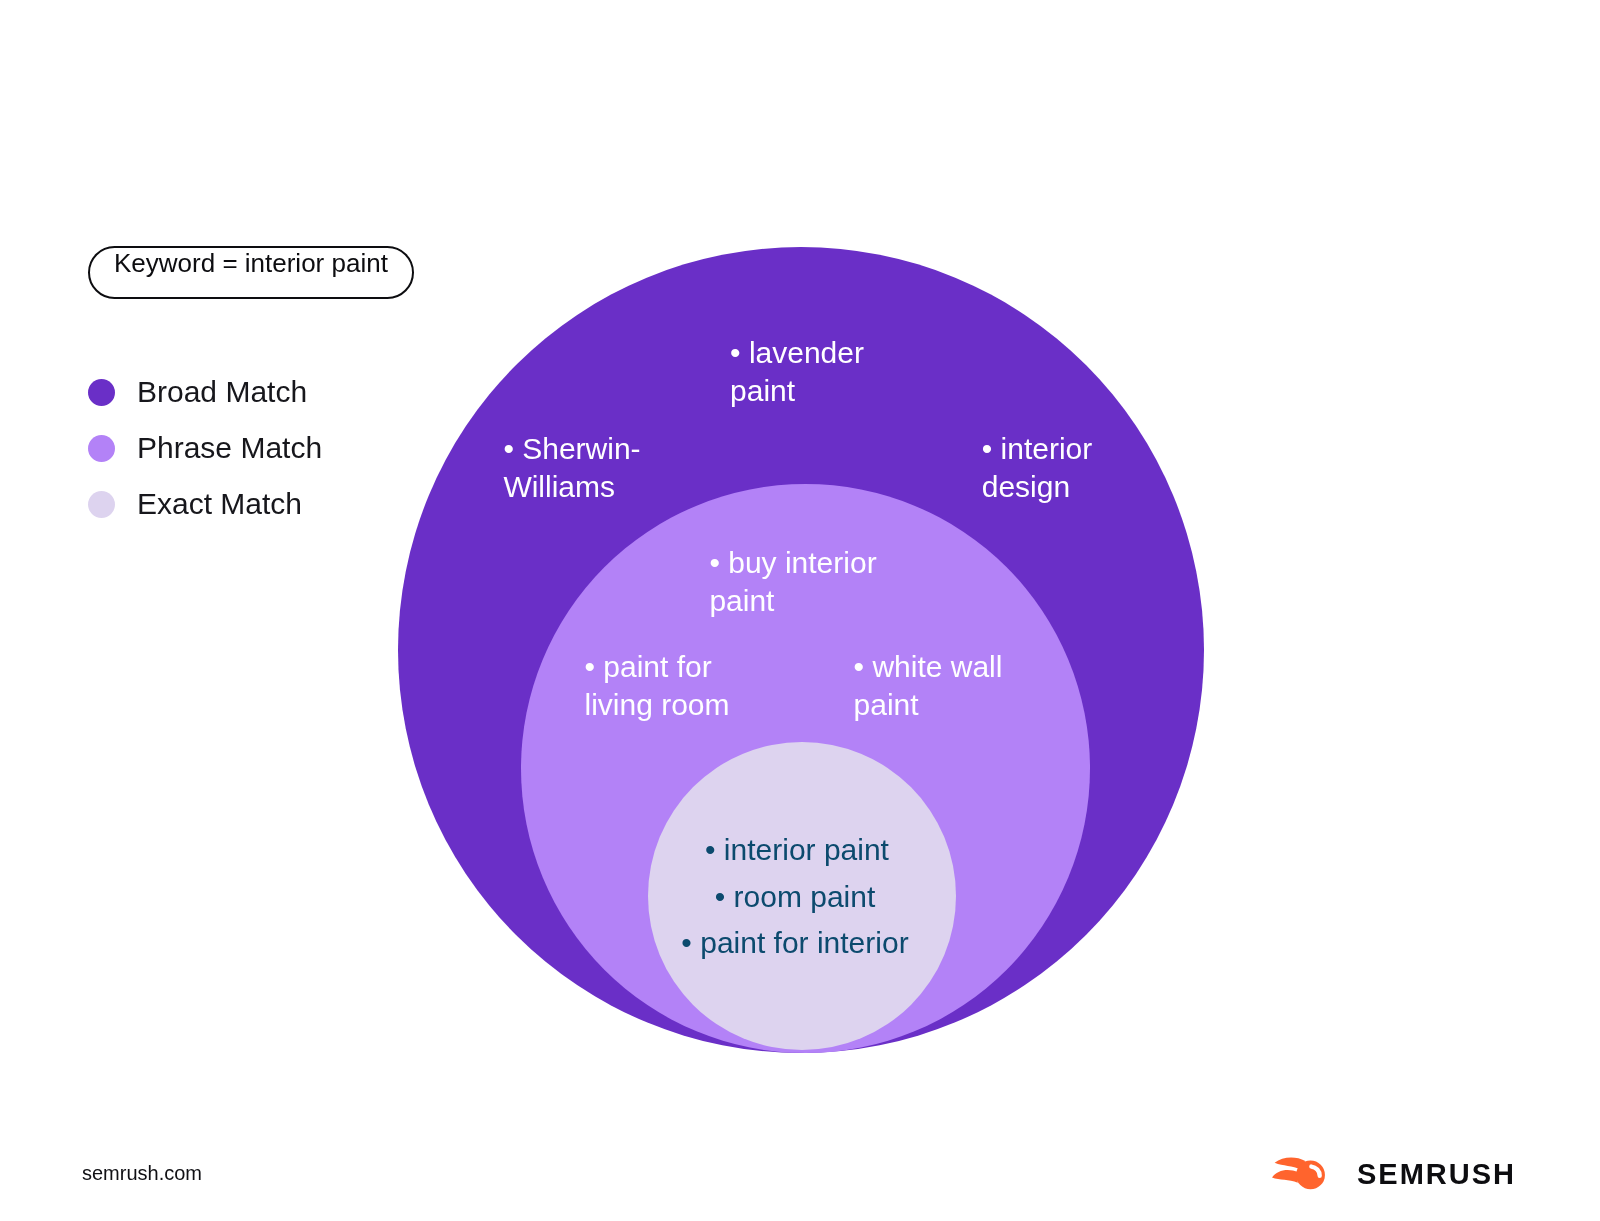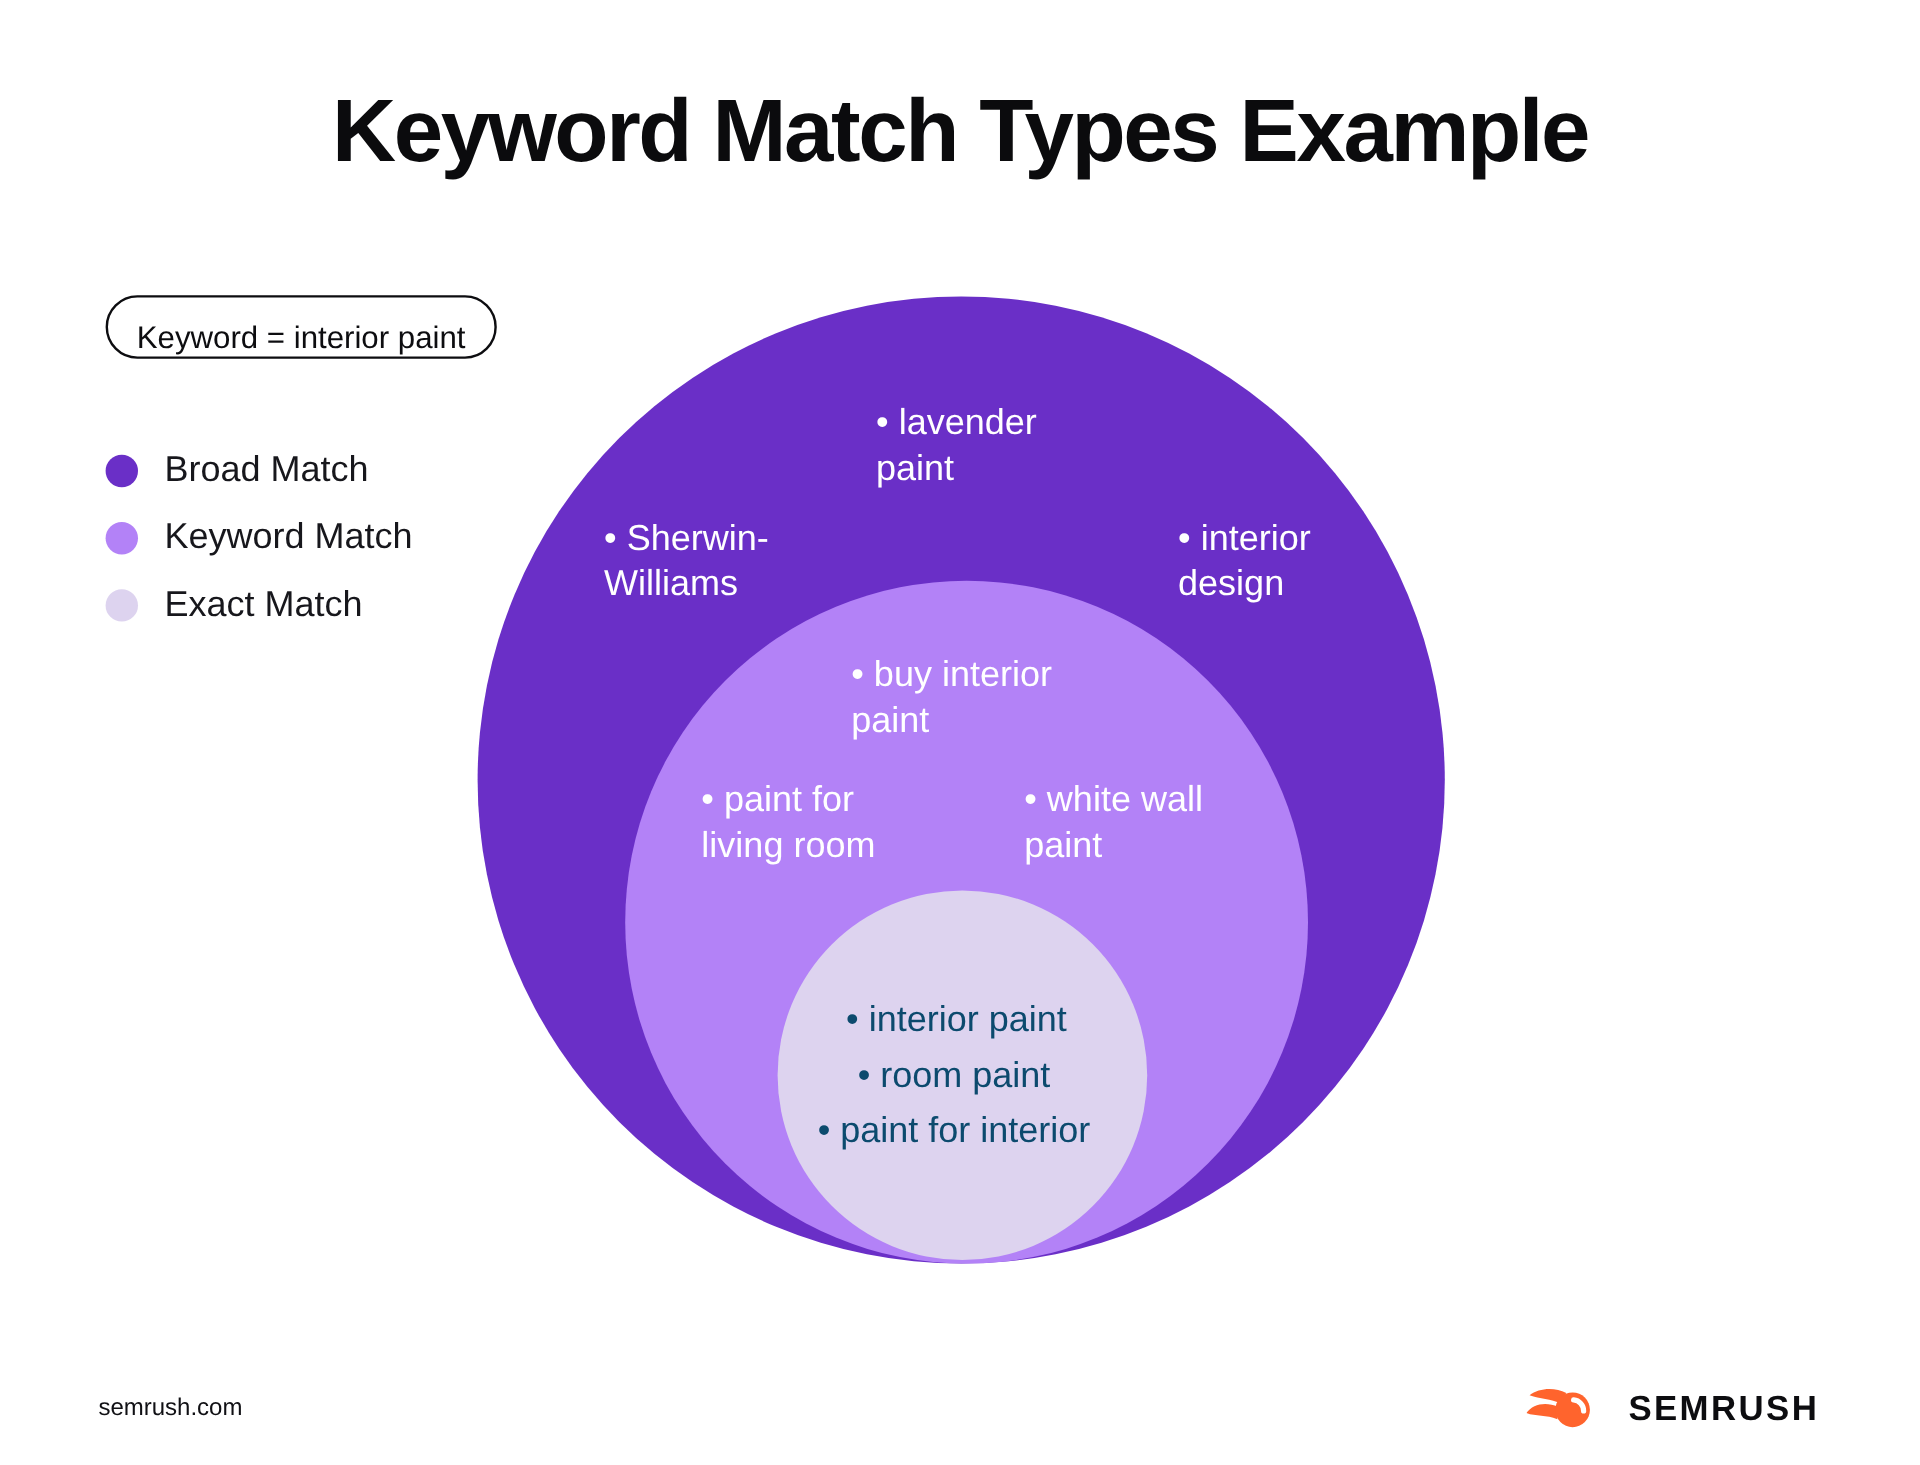--- a/index.html
+++ b/index.html
@@ -22,21 +22,21 @@
     font-weight: 700;
     letter-spacing: -2px;
     color: #0b0b0d;
   }
   .badge {
     position: absolute;
     left: 88px;
     top: 246px;
     height: 53px;
     display: inline-flex;
-    align-items: flex-end;
+    align-items: flex-start;
     padding: 0 24px;
     border: 2.5px solid #0d0d10;
     border-radius: 28px;
     background: #ffffff;
     font-size: 26px;
     color: #0d0d10;
     white-space: nowrap;
   }
   .legend {
     position: absolute;
@@ -109,34 +109,33 @@
     font-weight: 700;
     letter-spacing: 2px;
     color: #0d0d10;
   }
 </style>
 </head>
 <body>
 
 <div class="canvas">
 
-  <h1 class="title">Keyword Match Types Example</h1>
 
   <div class="badge">
     <span>Keyword = interior paint</span>
   </div>
 
   <div class="legend">
     <div class="legend-row">
       <span class="legend-dot" style="background-color: rgb(106, 47, 199);"></span>
       <span class="legend-label">Broad Match</span>
     </div>
     <div class="legend-row">
       <span class="legend-dot" style="background-color: rgb(179, 130, 247);"></span>
-      <span class="legend-label">Keyword Match</span>
+      <span class="legend-label">Phrase Match</span>
     </div>
     <div class="legend-row">
       <span class="legend-dot" style="background-color: rgb(221, 211, 239);"></span>
       <span class="legend-label">Exact Match</span>
     </div>
   </div>
 
   <div>
     <div class="circle circle-broad" style="background-color: rgb(106, 47, 199);"></div>
     <div class="circle circle-phrase" style="background-color: rgb(179, 130, 247);"></div>

